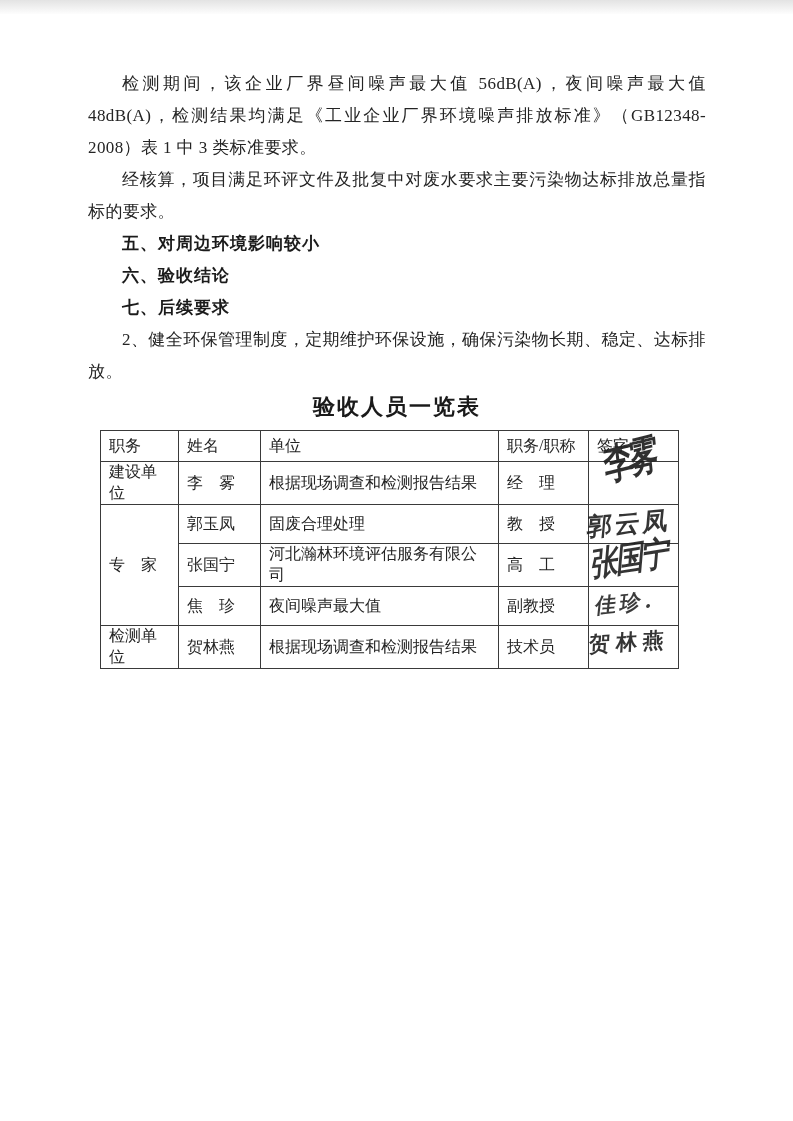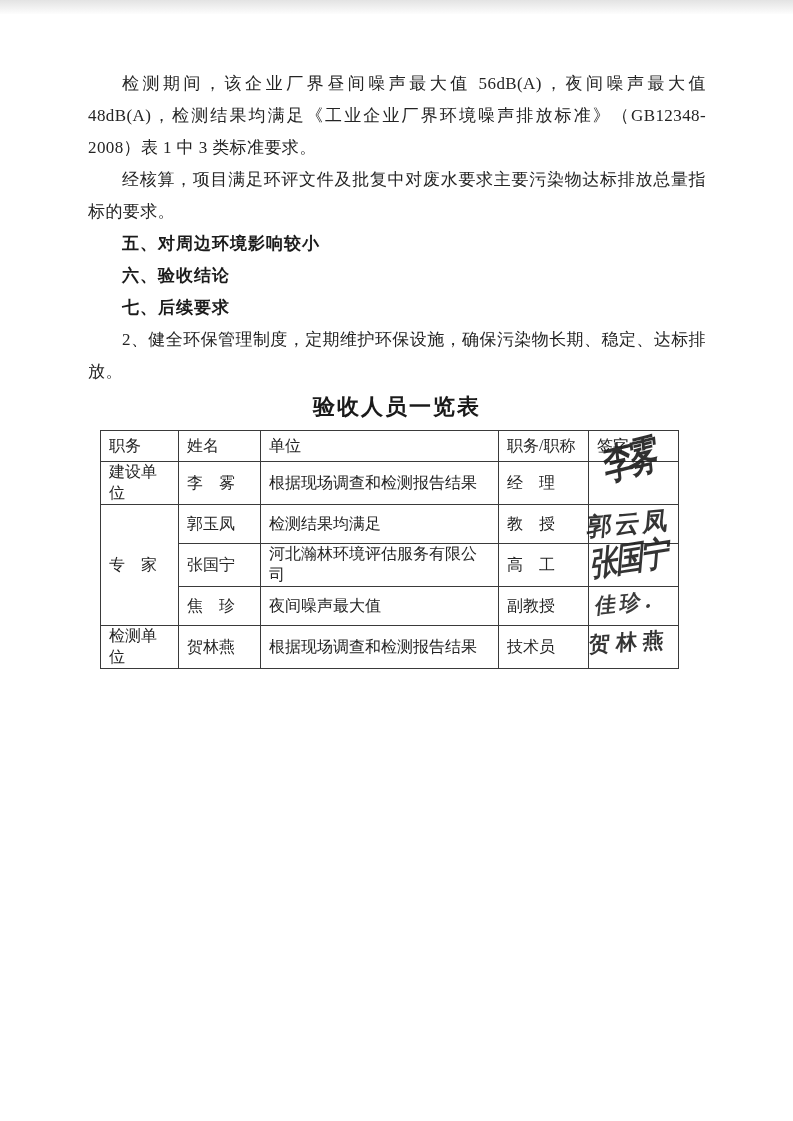--- a/index.html
+++ b/index.html
@@ -165,21 +165,21 @@
             <td>李　雾</td>
             <td>根据现场调查和检测报告结果</td>
             <td>经　理</td>
             <td class="sign-cell">
               <span class="sig sig-1">李雾</span>
             </td>
           </tr>
           <tr>
             <td rowspan="3">专　家</td>
             <td>郭玉凤</td>
-            <td>检测结果均满足</td>
+            <td>固废合理处理</td>
             <td>教　授</td>
             <td class="sign-cell">
               <span class="sig sig-2">郭云凤</span>
             </td>
           </tr>
           <tr>
             <td>张国宁</td>
             <td>河北瀚林环境评估服务有限公司</td>
             <td>高　工</td>
             <td class="sign-cell">

